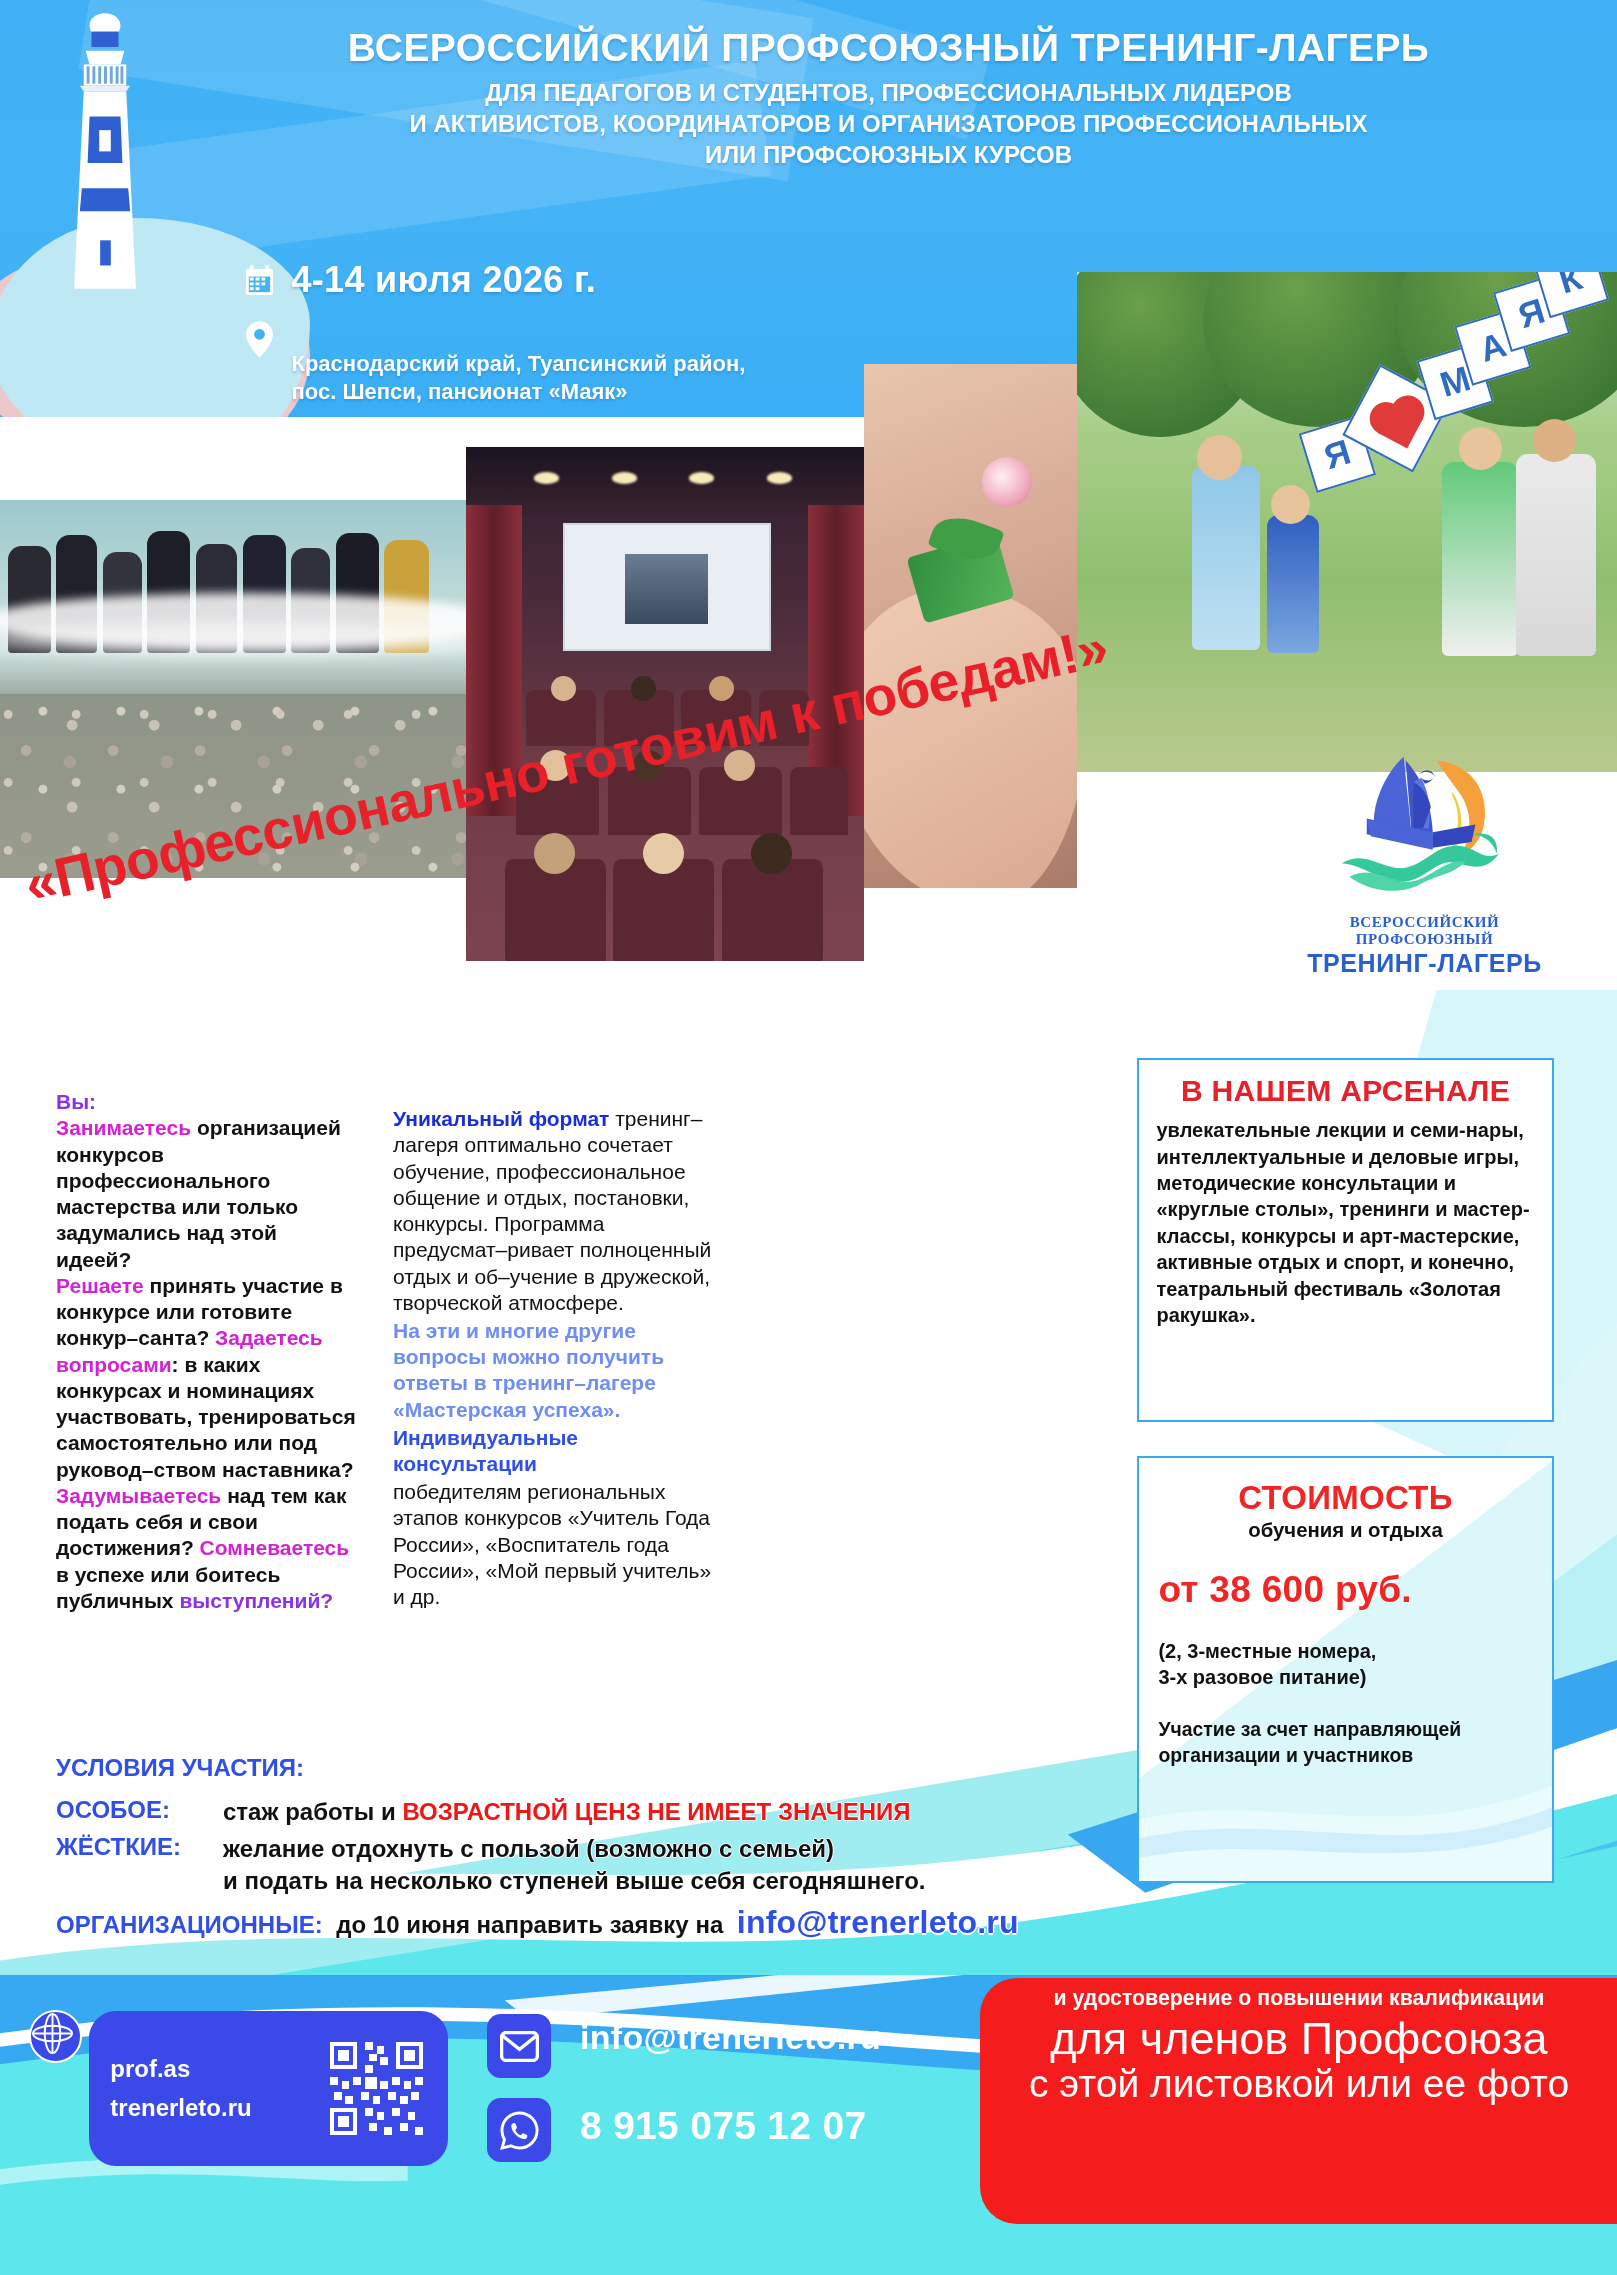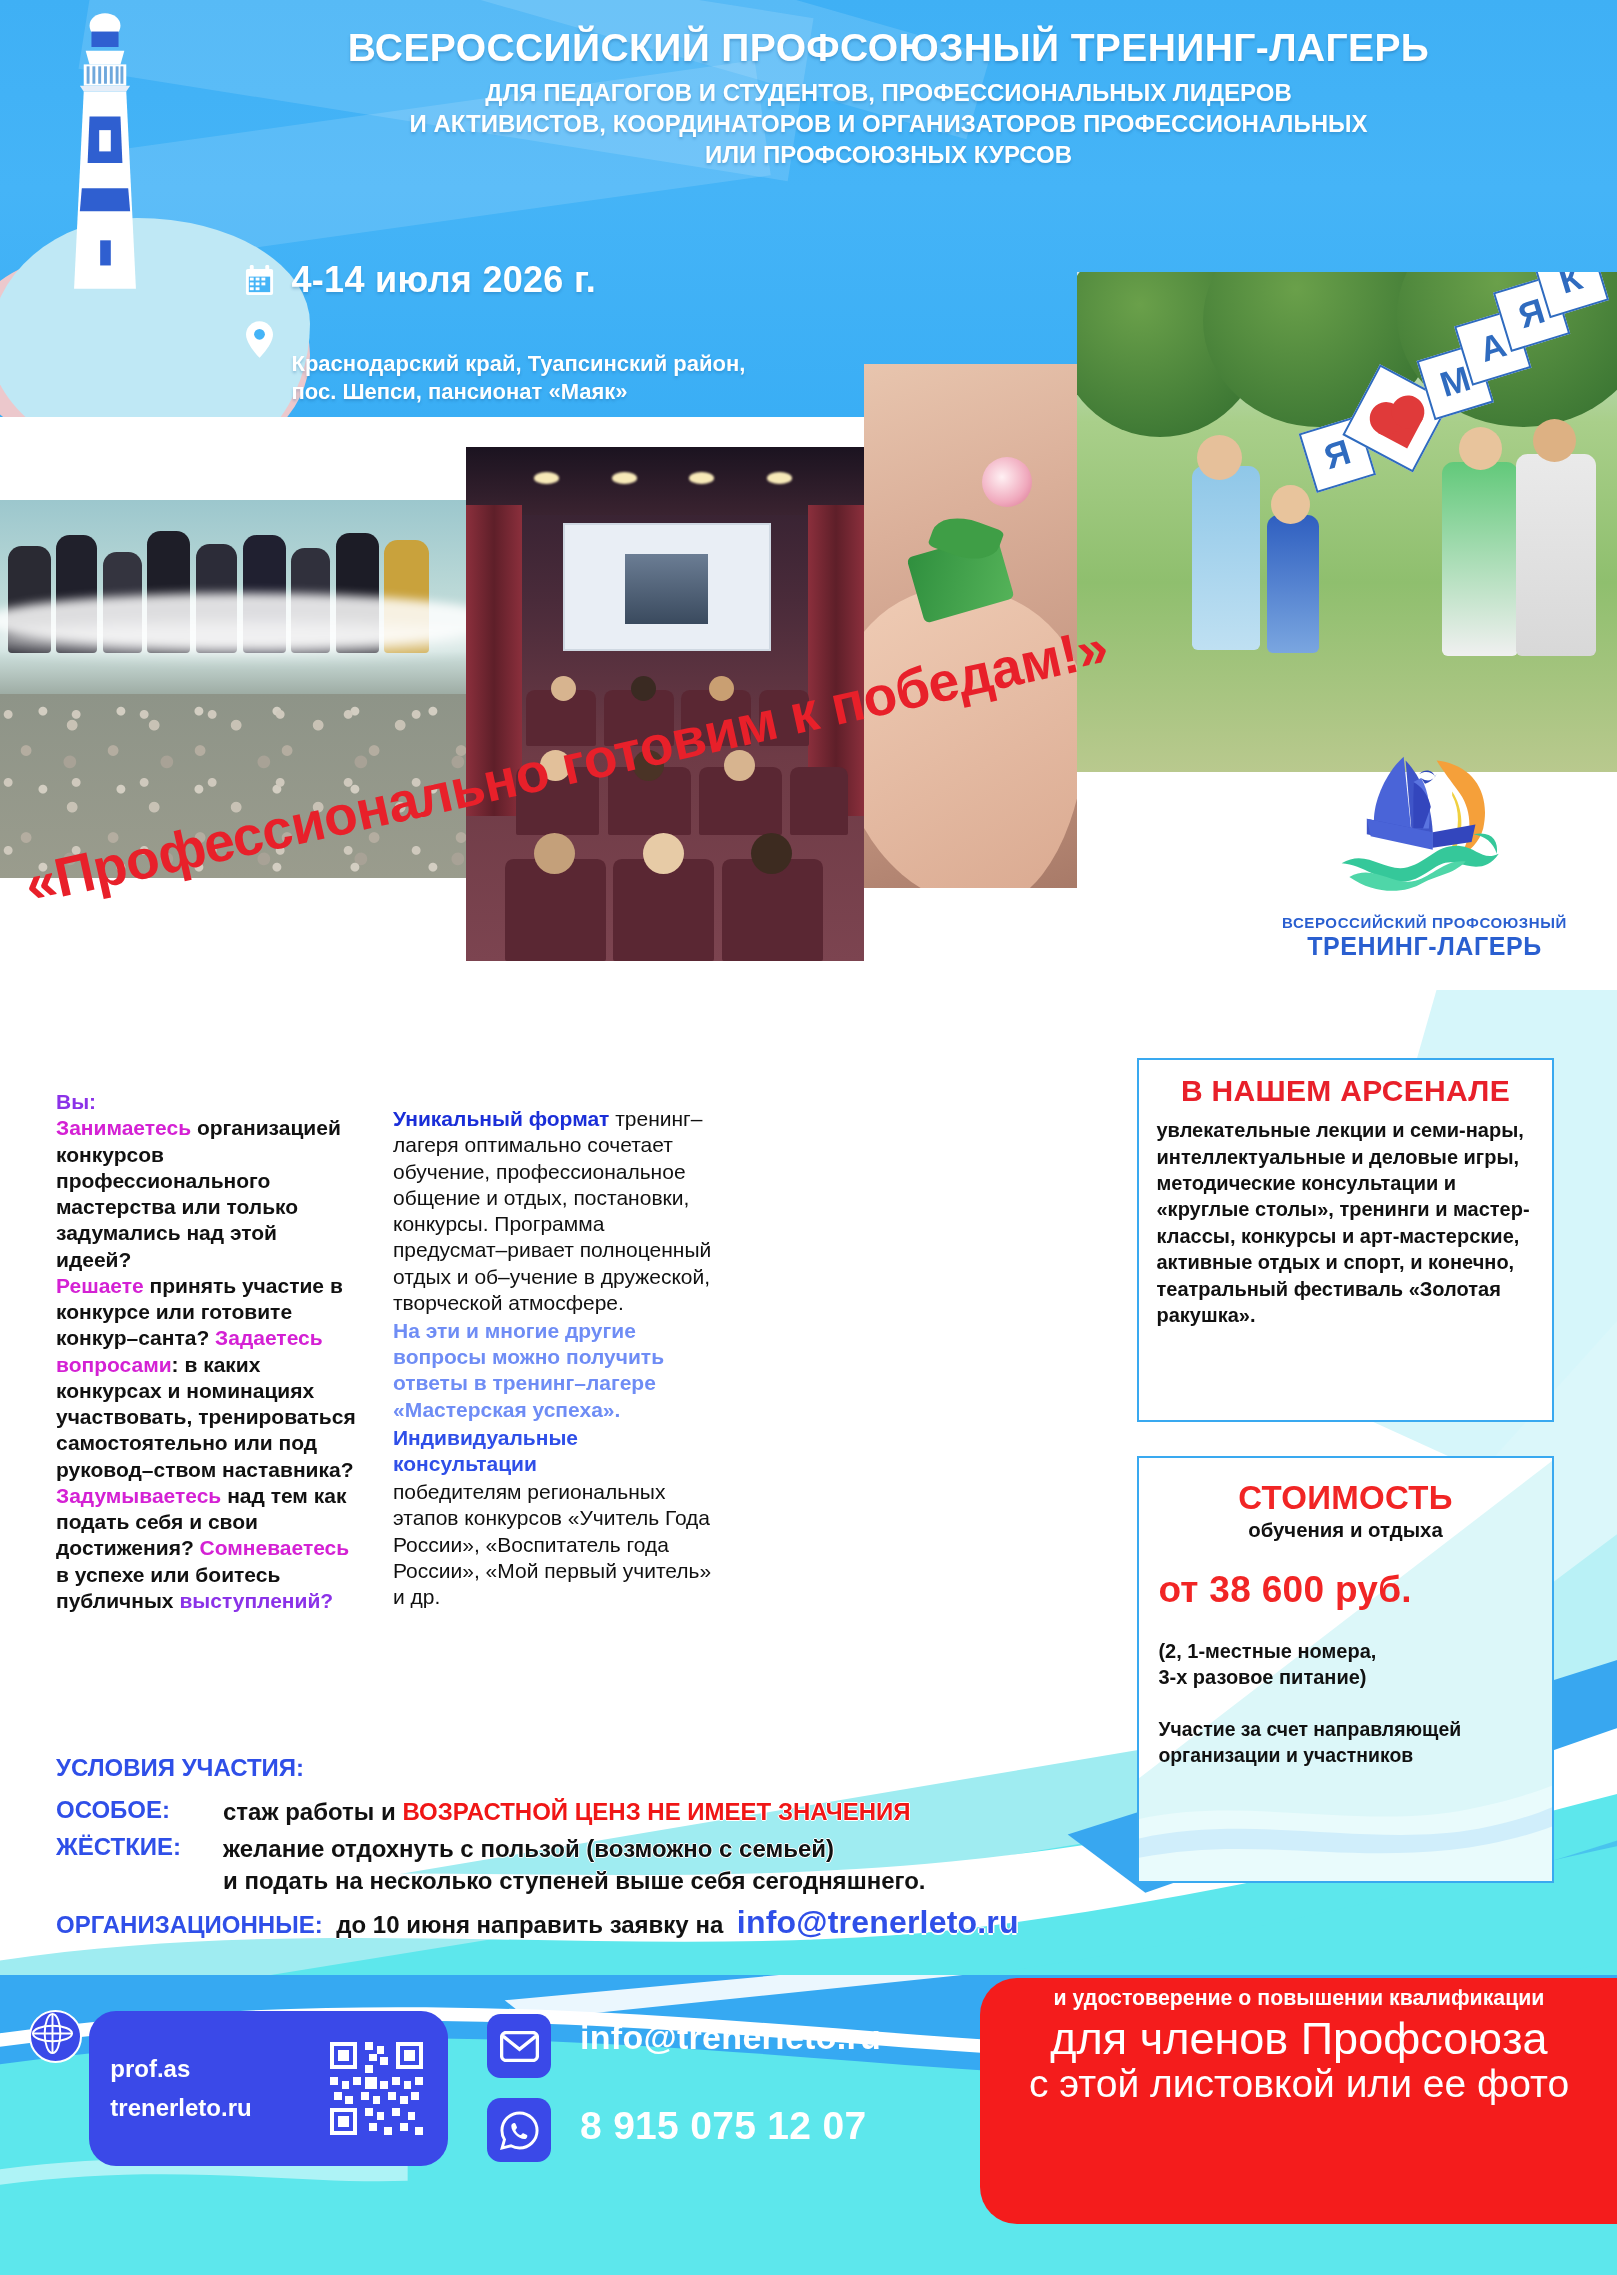--- a/index.html
+++ b/index.html
@@ -113,21 +113,21 @@
   
   .tagline{
     position:absolute;left:19.4px;top:854px;width:1261px;height:175px;
     transform:rotate(-12.5deg);transform-origin:left top;
     color:#e8202a;font-weight:700;font-size:55px;white-space:nowrap;
     letter-spacing:-0.5px;
   }
 
   
   .logo{position:absolute;left:1279px;top:739px;width:291px;height:247px;text-align:center;}
-  .logo-cap1{font-size:15px;font-weight:700;color:#2a5fd0;letter-spacing:0.6px;}
+  .logo-cap1{font-size:15px;font-weight:700;color:#2a5fd0;letter-spacing:0.6px;font-family:Liberation Serif, serif;}
   .logo-cap2{font-size:25px;font-weight:700;color:#2a5fd0;letter-spacing:0.6px;margin-top:1px;}
 
   
   .bodybg{position:absolute;left:0;top:990px;width:1618px;height:1286px;background:#ffffff;overflow:hidden;}
 
   
   .col-left{position:absolute;left:56px;top:1089px;width:301px;}
   .col-mid{position:absolute;left:393px;top:1106px;width:320px;}
   .body-txt{font-size:21px;line-height:1.25;color:#111;font-weight:400;}
   .col-left .body-txt{font-weight:700;}
@@ -429,21 +429,21 @@
       <rect x="0" y="0" width="430" height="440" fill="#ffffff"></rect>
       <polygon points="430,0 430,440 0,440 0,330" fill="#dcf7f9"></polygon>
       <path d="M0,372 C110,348 230,384 340,362 C380,354 410,344 430,336 L430,440 L0,440 Z" fill="#e9fbfc"></path>
       <path d="M0,392 C120,366 240,402 350,382 C390,374 412,366 430,358 L430,378 C400,390 360,400 320,404 C200,416 110,390 0,412 Z" fill="#d0eefb"></path>
     </svg>
     <div class="price-inner">
       <div class="price-title">СТОИМОСТЬ</div>
       <div class="price-sub">обучения и отдыха</div>
       <div class="price-big">от 38 600 руб.</div>
       <div class="price-note">
-        <div>(2, 1-местные номера,</div>
+        <div>(2, 3-местные номера,</div>
         <div>3-х разовое питание)</div>
       </div>
       <div class="price-note2">
         <div>Участие за счет направляющей</div>
         <div>организации и участников</div>
       </div>
     </div>
   </div>
 
   <div class="conditions">

